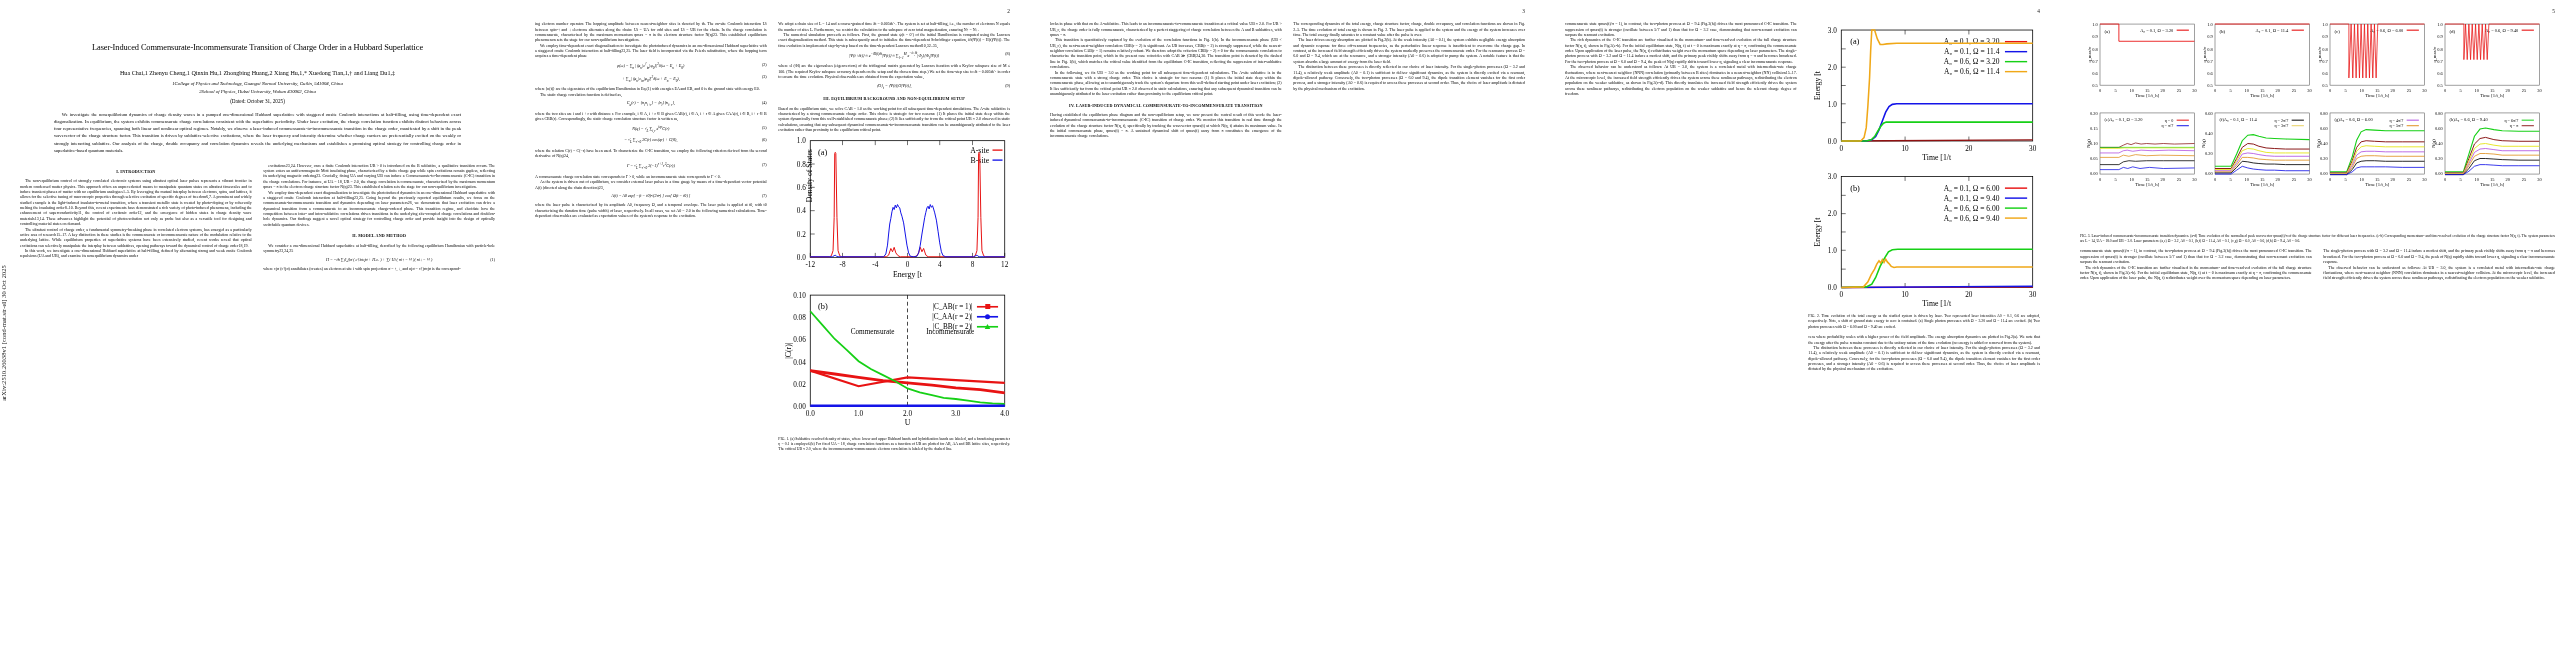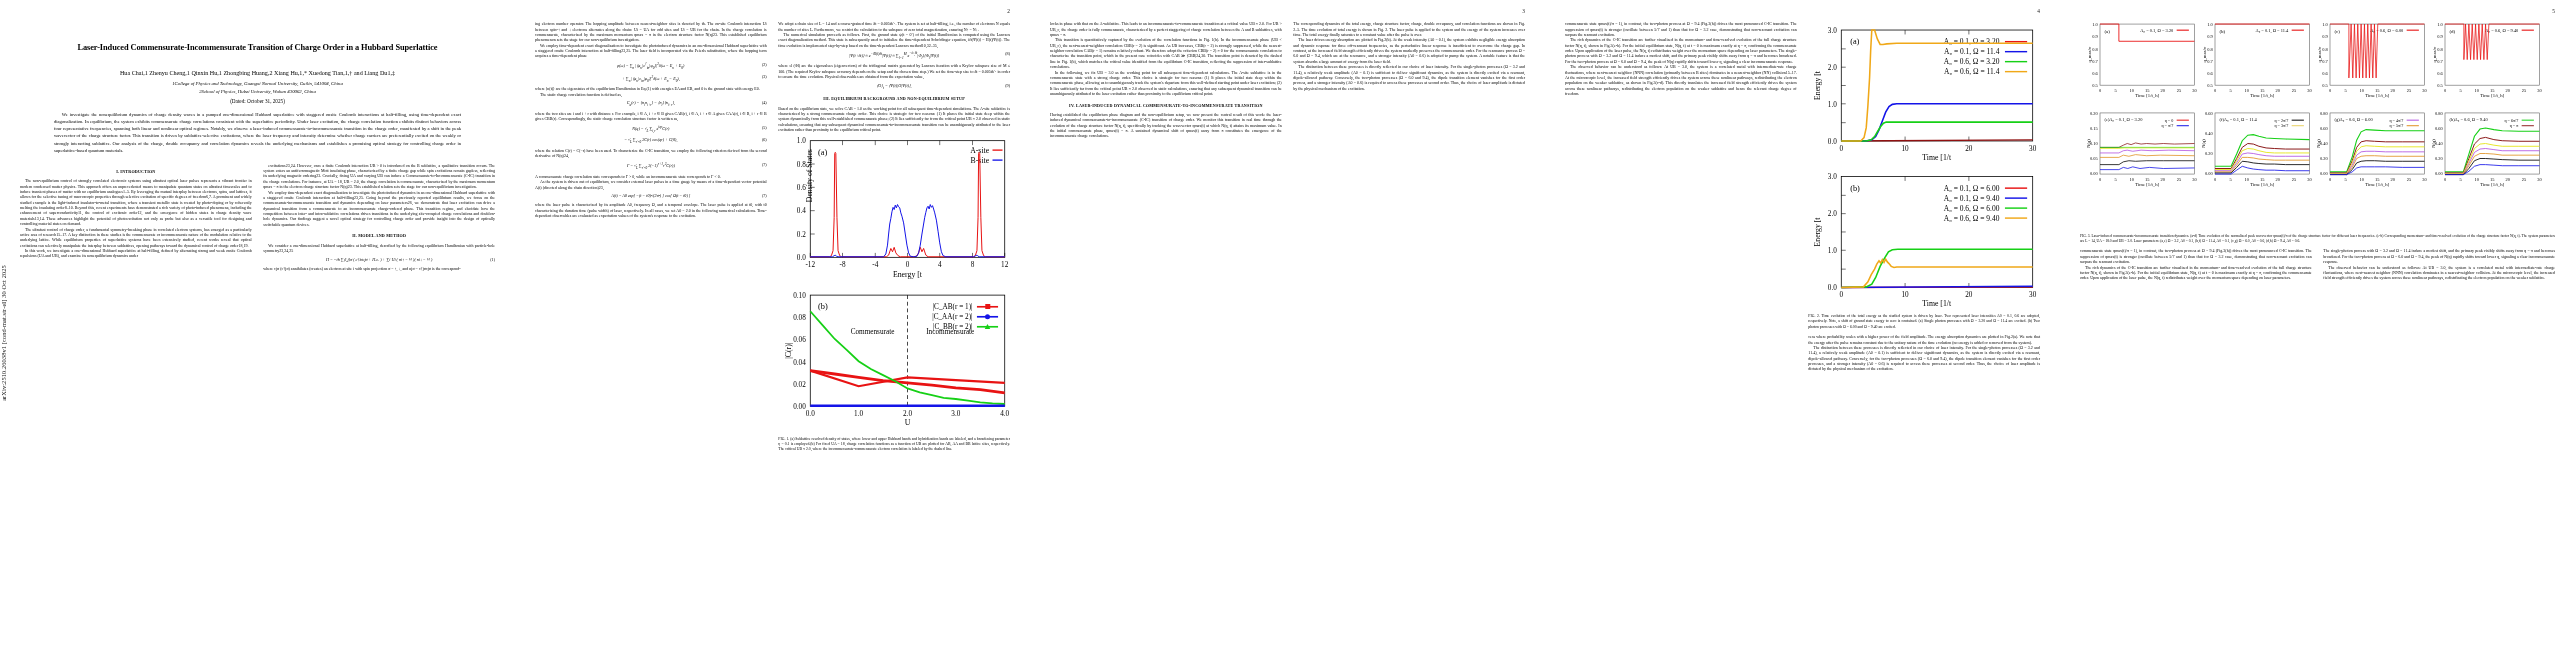--- a/index.html
+++ b/index.html
@@ -31,21 +31,21 @@
     color:#111;
     letter-spacing:0.1px;
   }
   .pagenum{
     position:absolute;
     right:20px;top:7.8px;
     font-size:5.3px;color:#111;
   }
   .title{
     text-align:center;
-    font-weight:bold;
+    font-weight:normal;
     font-size:8.4px;
     line-height:1.32;
     margin:27px 22px 16px 22px;
     letter-spacing:-0.1px;
   }
   .authors{
     text-align:center;
     font-size:6.1px;
     line-height:1.45;
     margin:5.6px 10px 2.2px 10px;

